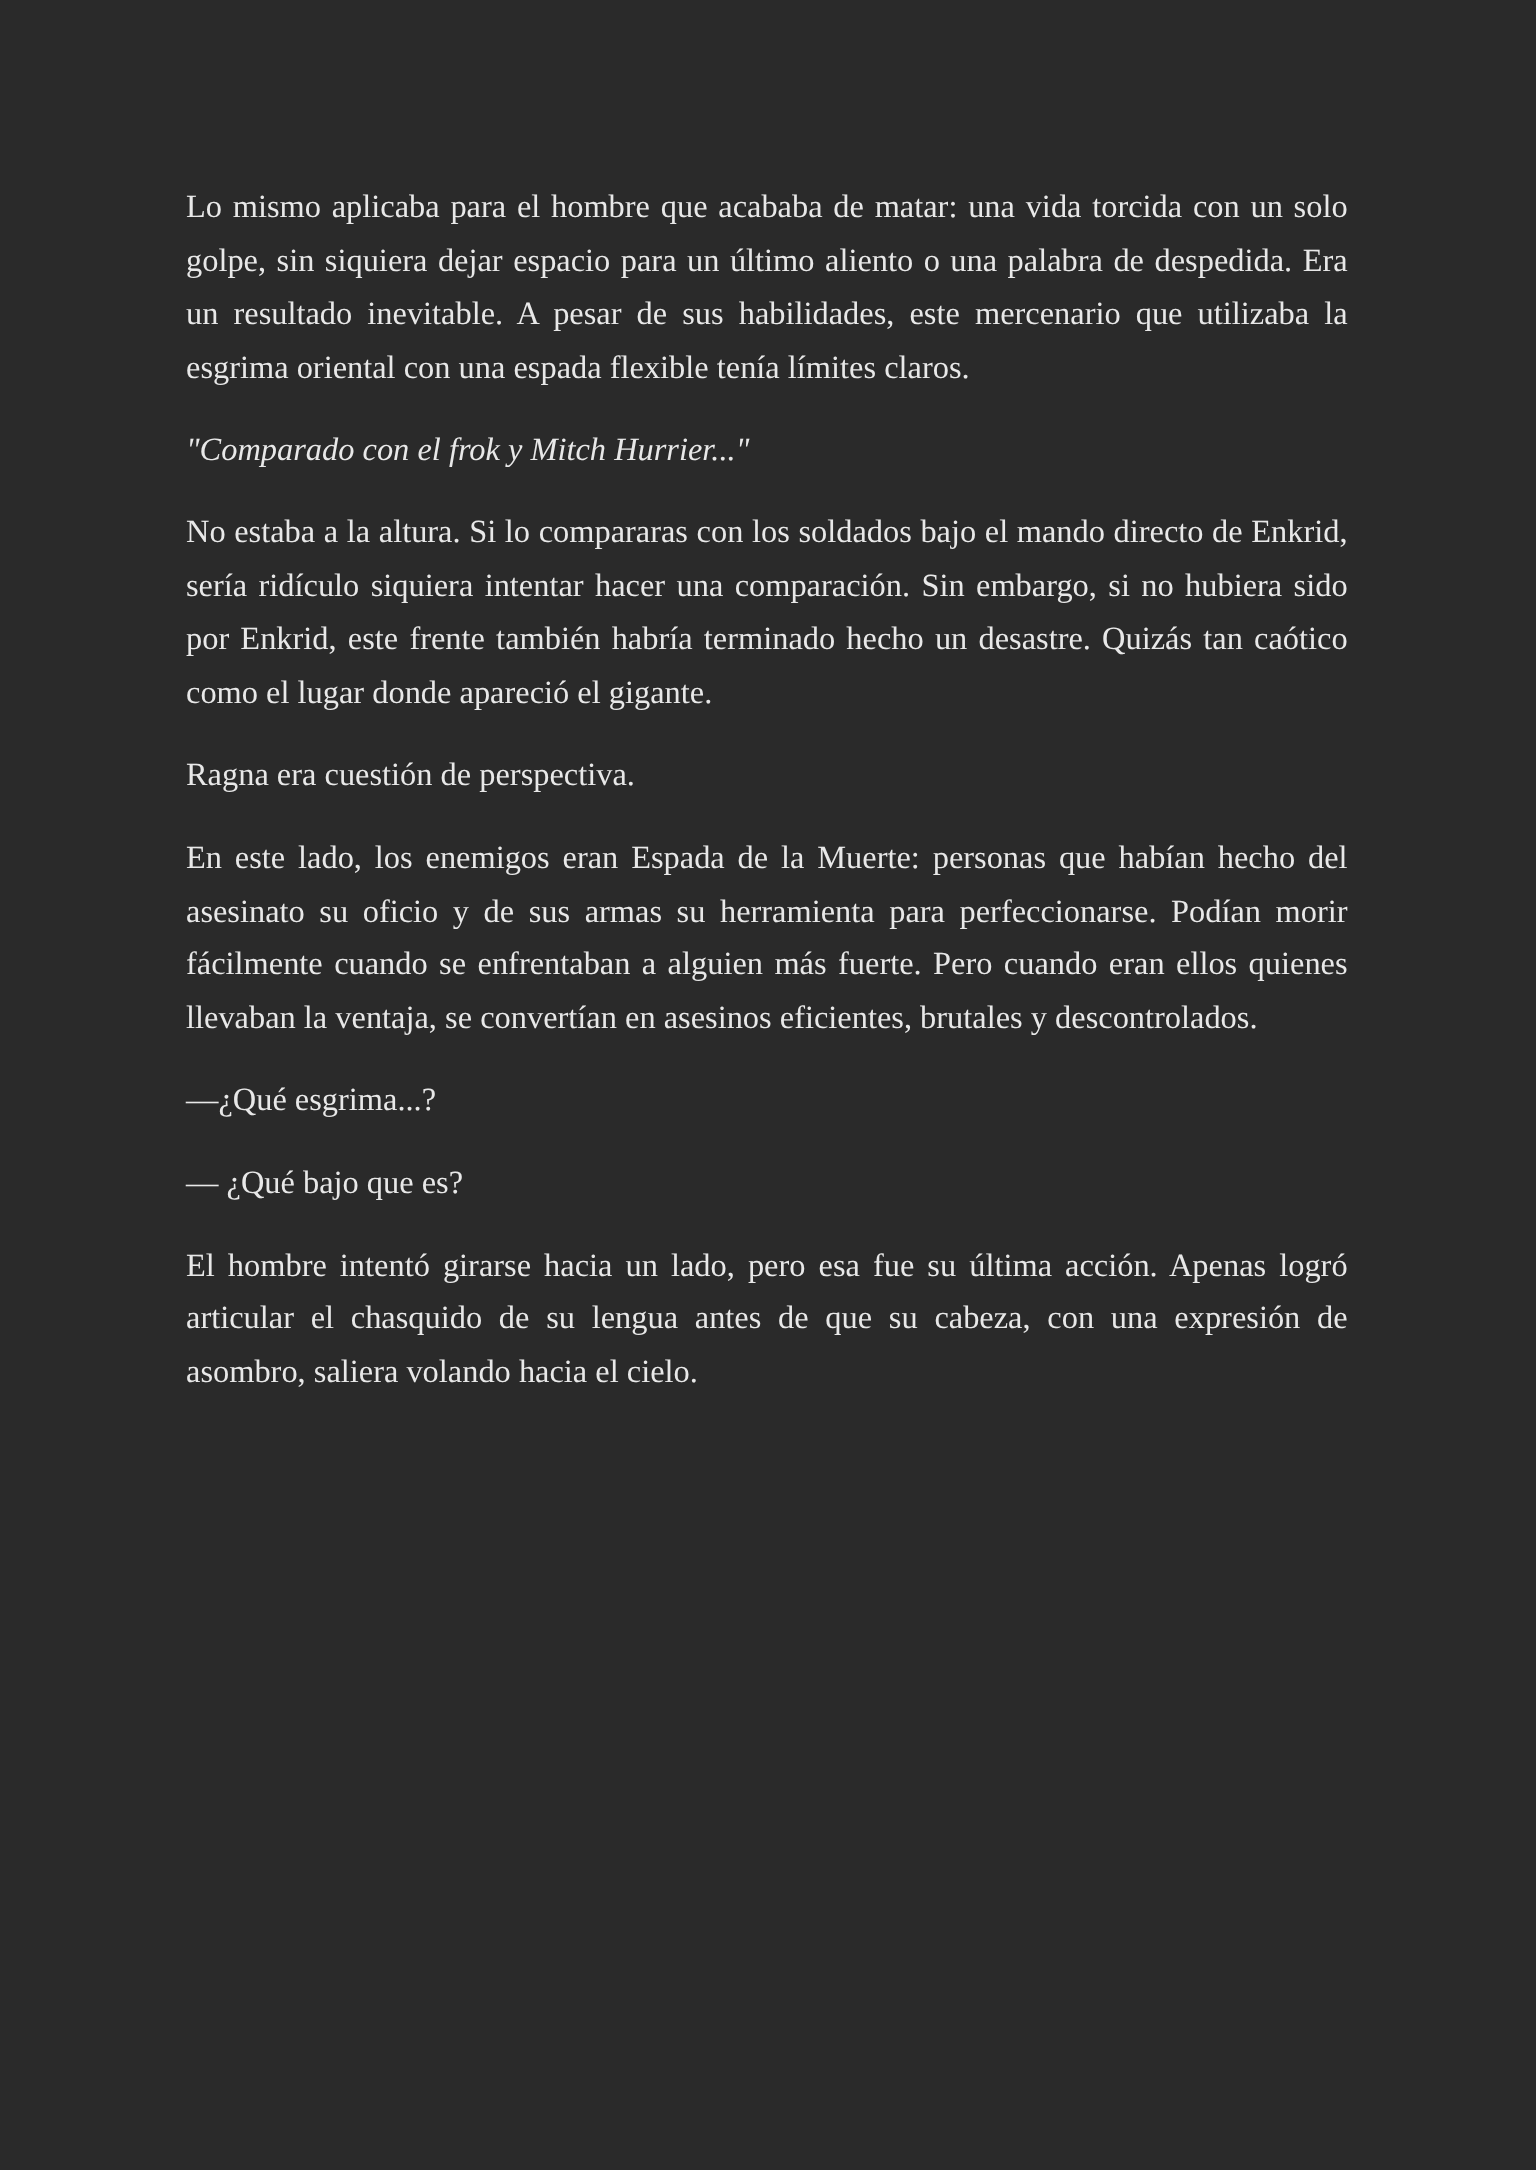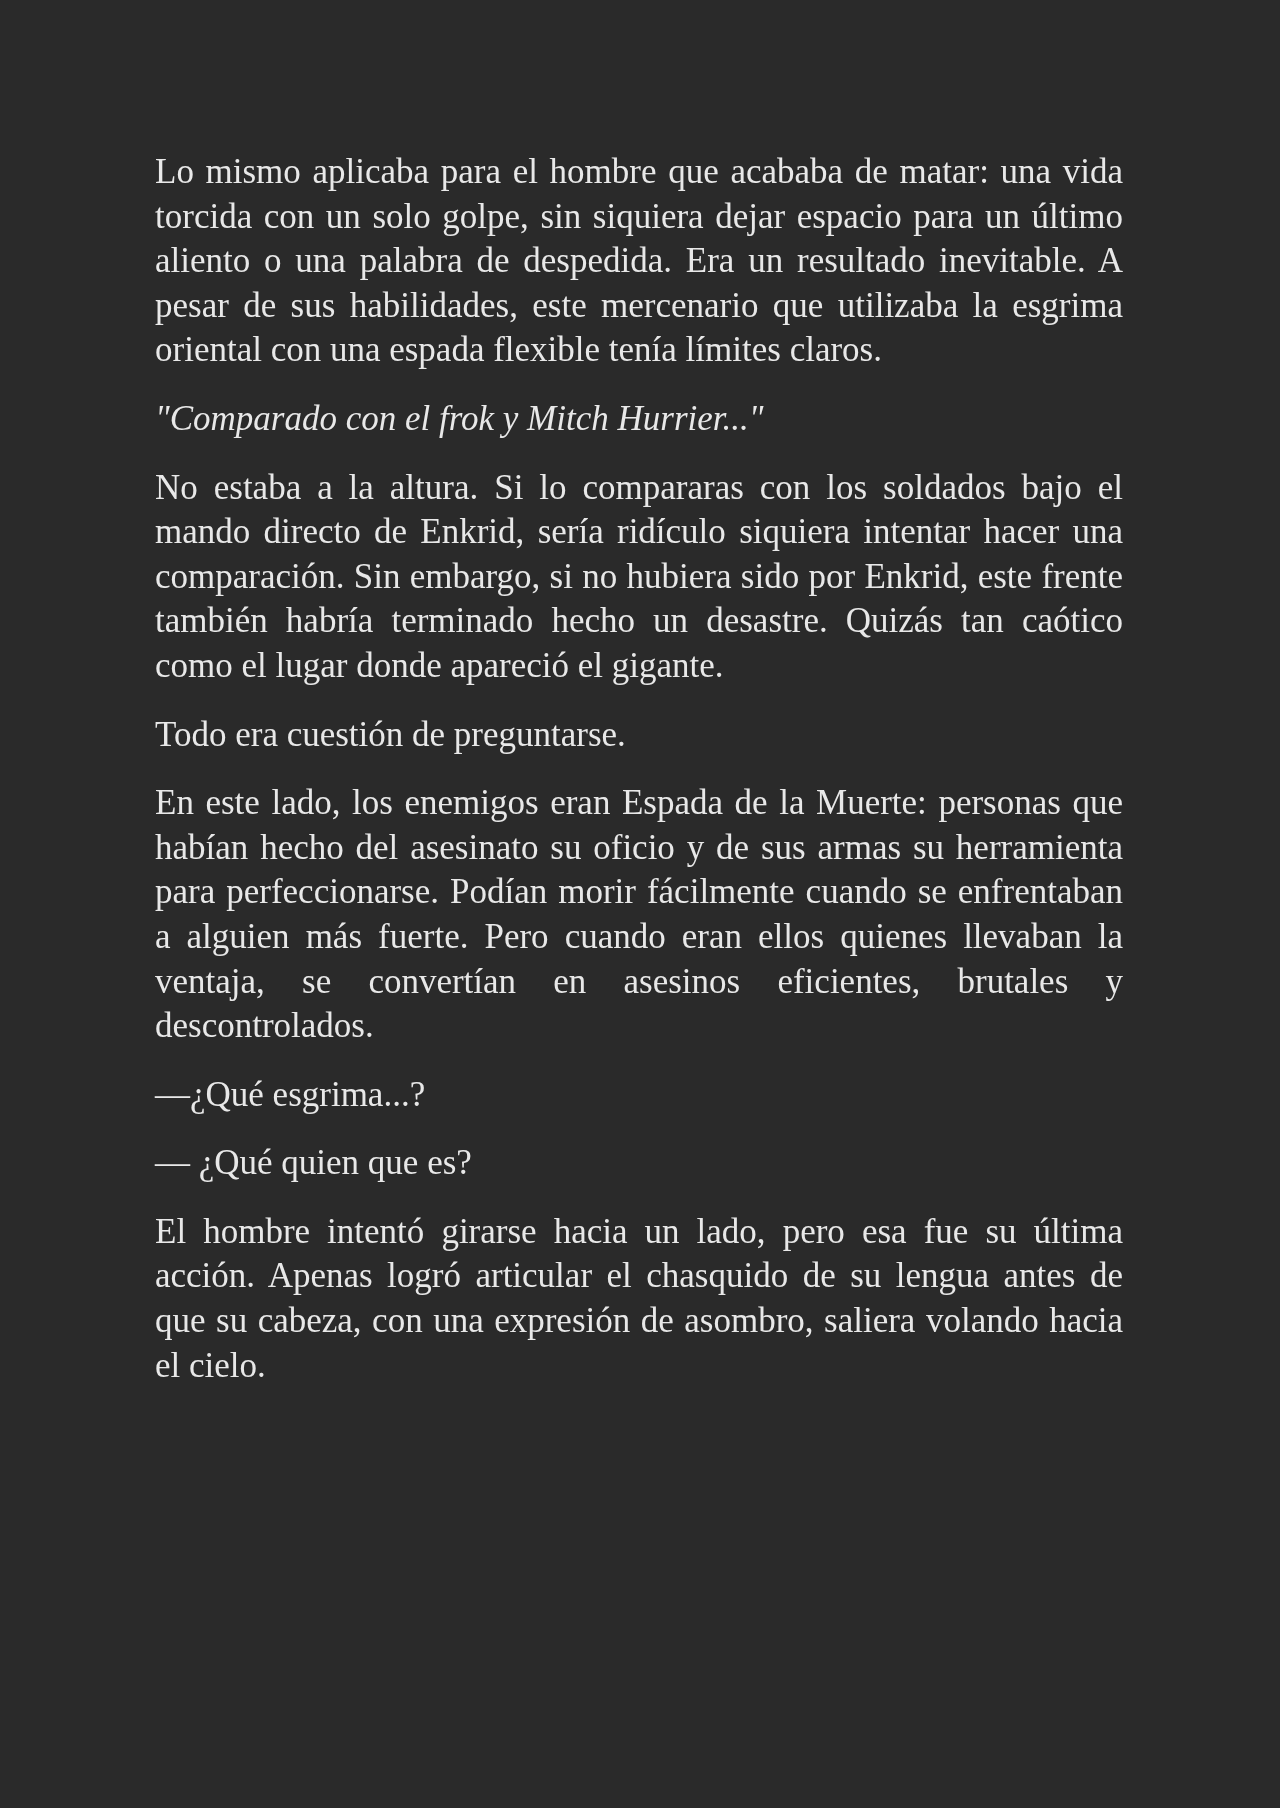--- a/index.html
+++ b/index.html
@@ -15,35 +15,35 @@
     .reader {
       box-sizing: border-box;
       width: 1280px;
       height: 1808px;
       padding: 150px 157px 0 155px;
       background: #2a2a2a;
     }
     .reader p {
       margin: 0 0 24px 0;
       font-family: "Liberation Serif", "DejaVu Serif", serif;
-      font-size: 35px;
+      font-size: 27px;
       line-height: 44.6px;
       color: #e8e8e8;
       text-align: justify;
       letter-spacing: 0;
     }
     .reader p.italic {
       font-style: italic;
     }
   </style>
 </head>
 <body>
 
 <main class="reader">
   <p>Lo mismo aplicaba para el hombre que acababa de matar: una vida torcida con un solo golpe, sin siquiera dejar espacio para un último aliento o una palabra de despedida. Era un resultado inevitable. A pesar de sus habilidades, este mercenario que utilizaba la esgrima oriental con una espada flexible tenía límites claros.</p>
   <p class="italic">"Comparado con el frok y Mitch Hurrier..."</p>
   <p>No estaba a la altura. Si lo compararas con los soldados bajo el mando directo de Enkrid, sería ridículo siquiera intentar hacer una comparación. Sin embargo, si no hubiera sido por Enkrid, este frente también habría terminado hecho un desastre. Quizás tan caótico como el lugar donde apareció el gigante.</p>
-  <p>Todo era cuestión de preguntarse.</p>
+  <p>Ragna era cuestión de perspectiva.</p>
   <p>En este lado, los enemigos eran Espada de la Muerte: personas que habían hecho del asesinato su oficio y de sus armas su herramienta para perfeccionarse. Podían morir fácilmente cuando se enfrentaban a alguien más fuerte. Pero cuando eran ellos quienes llevaban la ventaja, se convertían en asesinos eficientes, brutales y descontrolados.</p>
   <p>—¿Qué esgrima...?</p>
-  <p>— ¿Qué quien que es?</p>
+  <p>— ¿Qué bajo que es?</p>
   <p>El hombre intentó girarse hacia un lado, pero esa fue su última acción. Apenas logró articular el chasquido de su lengua antes de que su cabeza, con una expresión de asombro, saliera volando hacia el cielo.</p>
 </main>
 
 </body></html>

